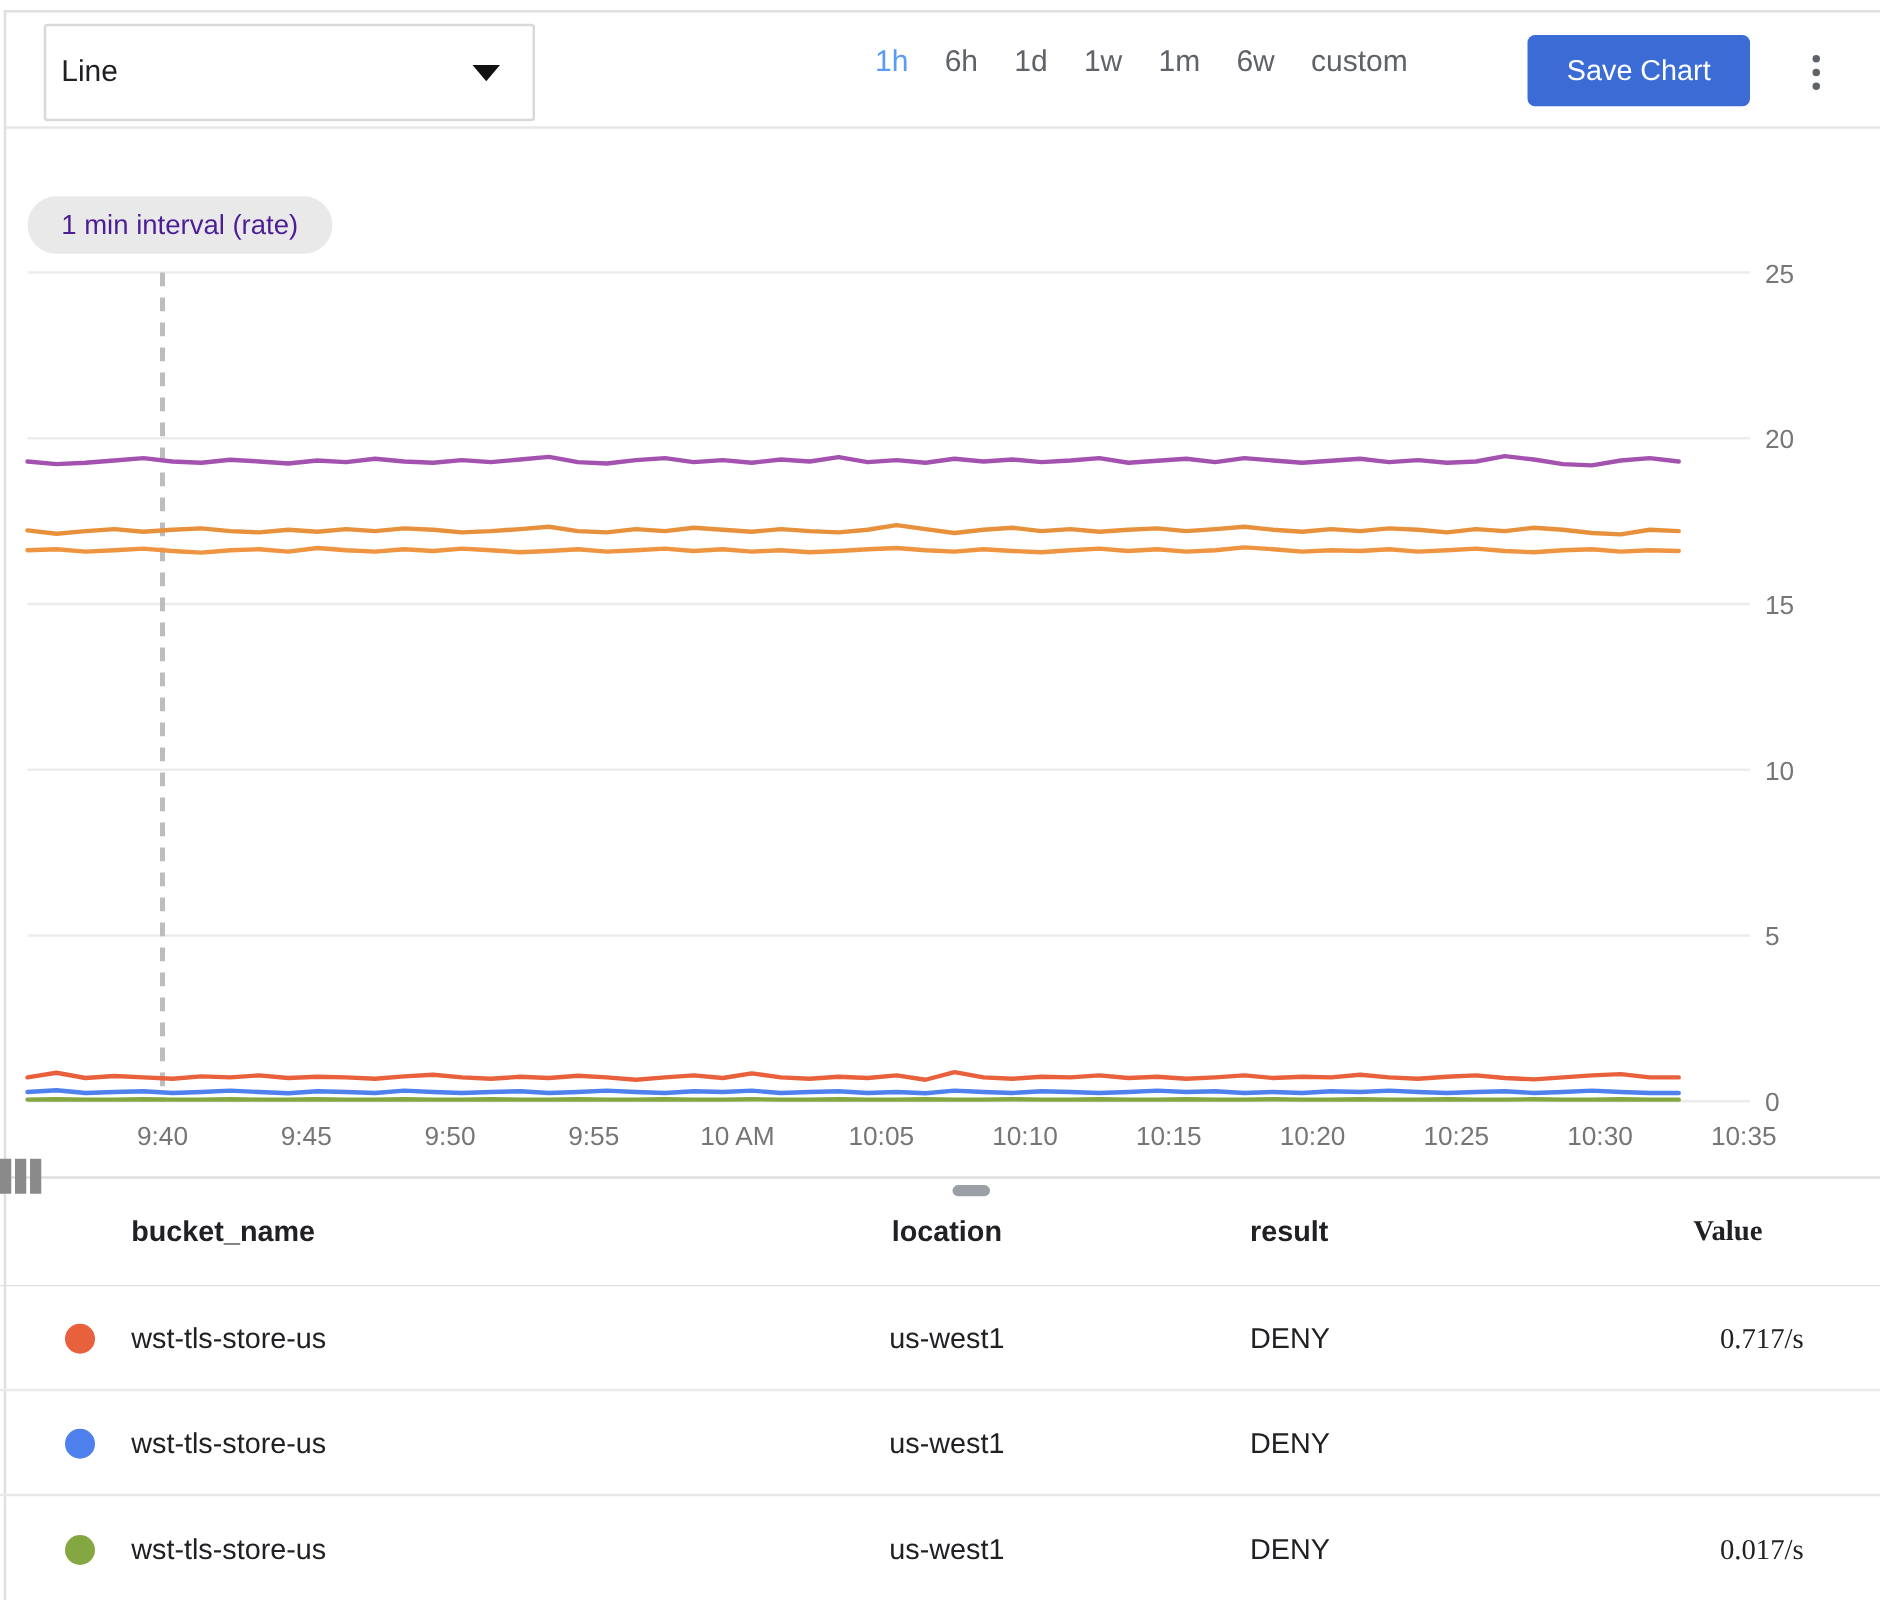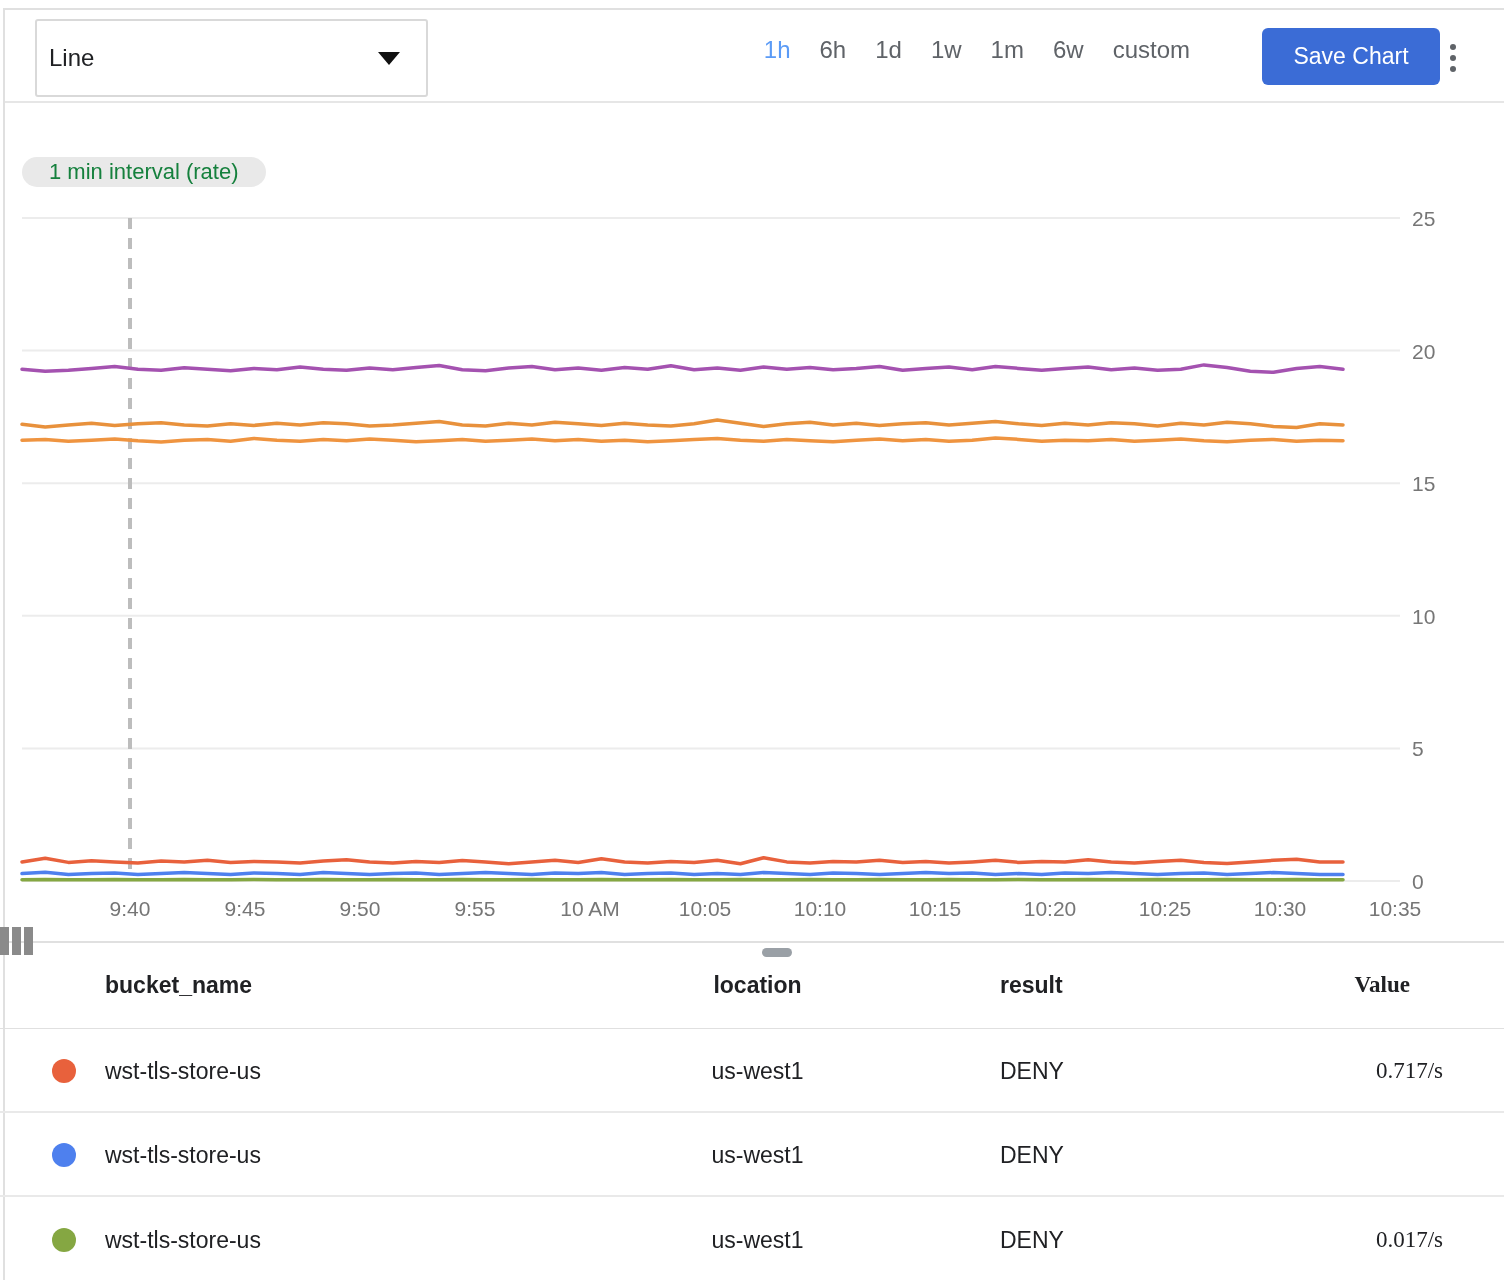--- a/index.html
+++ b/index.html
@@ -13,33 +13,33 @@
 
   
   .toolbar-bottom { top:101px; left:5px; right:0; height:2px; background:#e6e6e6; }
   .chart-type { left:35px; top:19px; width:393px; height:78px; border:2px solid #d9d9d9;
     border-radius:3px; display:flex; align-items:center; justify-content:space-between;
     padding:0 26px 0 12px; cursor:pointer; background:#fff; }
   .chart-type-label { font-size:24px; color:#202124; }
   .caret { width:0; height:0; border-left:11px solid transparent; border-right:11px solid transparent;
     border-top:13px solid #111; }
   .ranges { top:0; left:700px; width:490px; height:100px; display:flex; align-items:center;
-    gap:29px; justify-content:flex-end; }
+    gap:29px; }
   .range { font-size:24px; color:#5f6368; cursor:pointer; }
   .range.sel { color:#5b9bf6; }
   .save-btn { left:1222px; top:28px; width:178px; height:57px; border-radius:6px;
     display:flex; align-items:center; justify-content:center; font-size:23px; color:#fff;
-    cursor:pointer;margin-left:40px; }
+    cursor:pointer; }
   .kebab { left:1443px; top:36px; width:20px; height:44px; display:flex; flex-direction:column;
     align-items:center; justify-content:center; gap:5px; cursor:pointer; }
   .kebab b { width:6px; height:6px; border-radius:50%; background:#5f6368; }
 
   
-  .chip { left:22px; top:157px; height:30px; border-radius:23px; background:#e9e9e9;
-    display:flex; align-items:center; padding:0 27px; font-size:22px; color:#15803d; }
+  .chip { left:22px; top:157px; height:46px; border-radius:23px; background:#e9e9e9;
+    display:flex; align-items:center; padding:0 27px; font-size:22px; color:#4c1d95; }
   #chartsvg { left:0; top:105px; }
   .axis { fill:#767676; font:21px "Liberation Sans", sans-serif; }
 
   
   .divider { top:941px; left:0; right:0; height:2px; background:#e0e0e0; }
   .drag-handle { left:762px; top:948px; width:30px; height:9px; border-radius:4.5px;
     background:#9aa0a6; cursor:grab; }
   .trow { left:0; right:0; }
   .thead { top:941px; height:88px; border-bottom:1px solid #e0e0e0; font-weight:bold; }
   .r1 { top:1030px; height:83px; border-bottom:2px solid #e9e9e9; }

